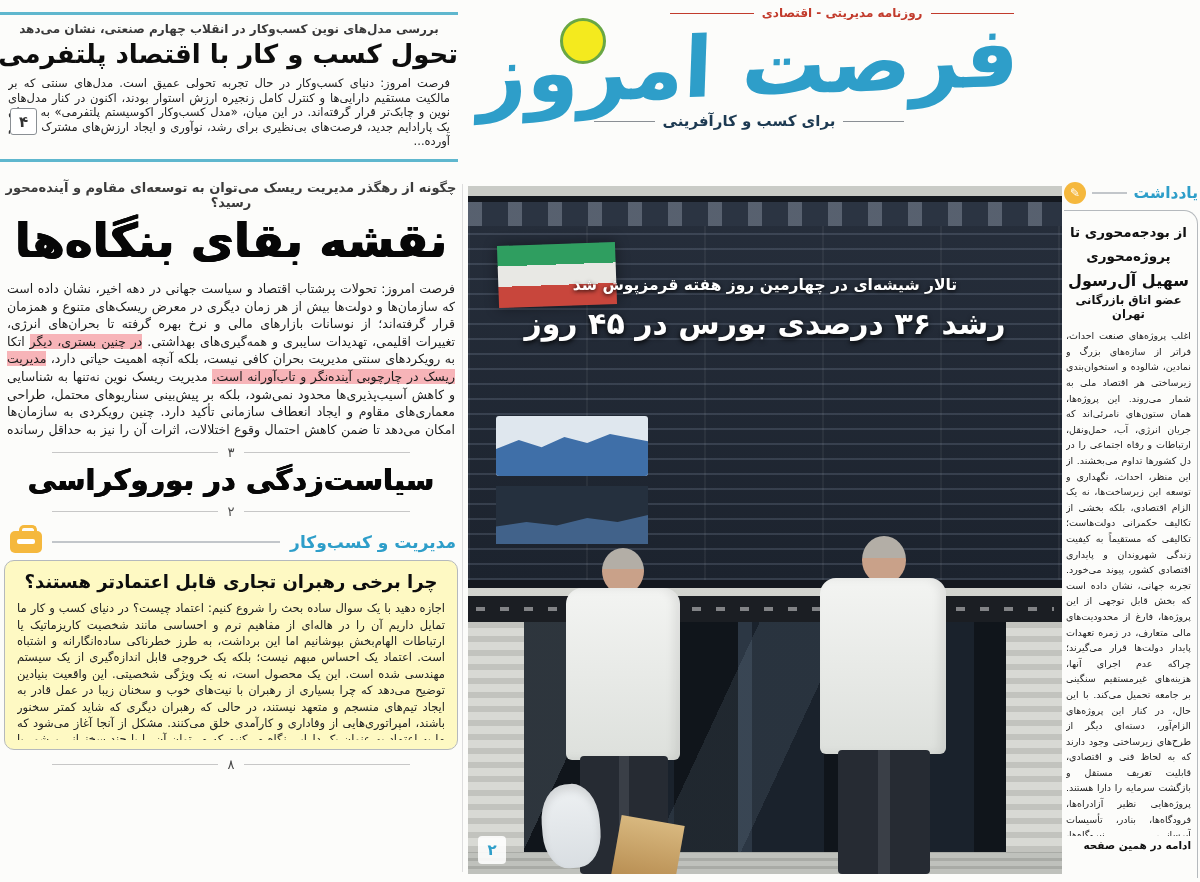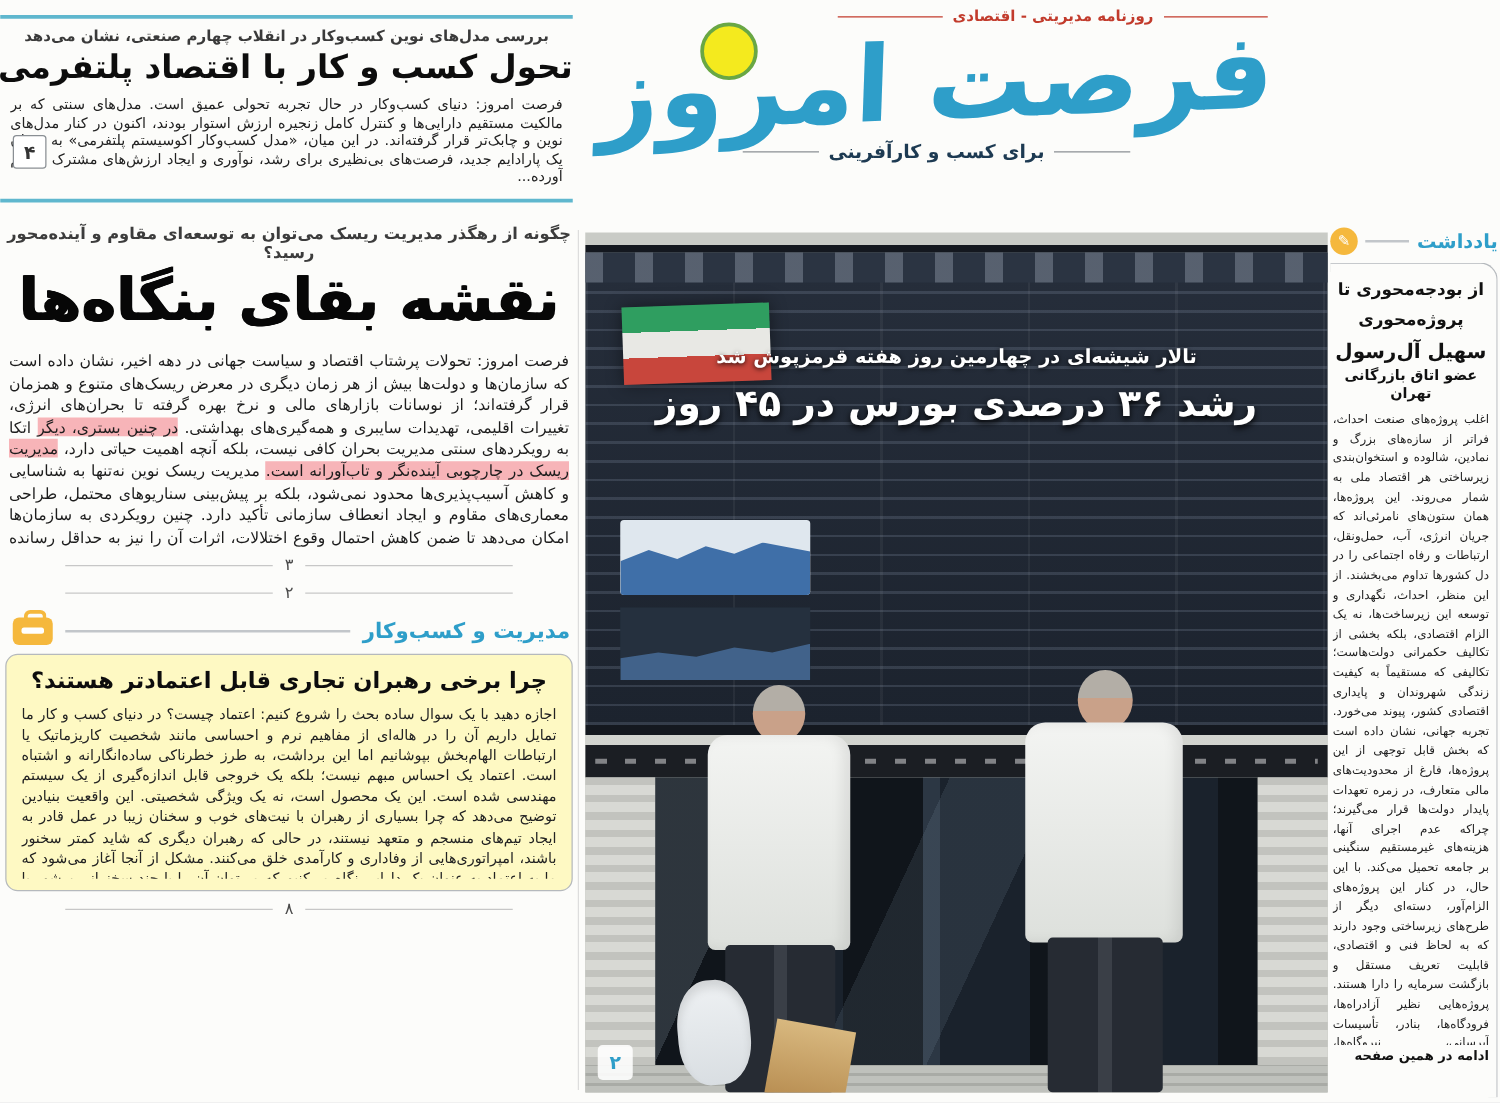--- a/index.html
+++ b/index.html
@@ -159,20 +159,21 @@
   <div class="vline"></div>
 
   <div class="left-col">
     <div class="lead-kicker">چگونه از رهگذر مدیریت ریسک می‌توان به توسعه‌ای مقاوم و آینده‌محور رسید؟</div>
     <div class="lead-headline">نقشه بقای بنگاه‌ها</div>
     <div class="lead-body"><span>فرصت امروز: تحولات پرشتاب اقتصاد و سیاست جهانی در دهه اخیر، نشان داده است که سازمان‌ها و دولت‌ها بیش از هر زمان دیگری در معرض ریسک‌های متنوع و همزمان قرار گرفته‌اند؛ از نوسانات بازارهای مالی و نرخ بهره گرفته تا بحران‌های انرژی، تغییرات اقلیمی، تهدیدات سایبری و همه‌گیری‌های بهداشتی. </span><span class="hl">در چنین بستری، دیگر</span><span> اتکا به رویکردهای سنتی مدیریت بحران کافی نیست، بلکه آنچه اهمیت حیاتی دارد، </span><span class="hl">مدیریت ریسک در چارچوبی آینده‌نگر و تاب‌آورانه است.</span><span> مدیریت ریسک نوین نه‌تنها به شناسایی و کاهش آسیب‌پذیری‌ها محدود نمی‌شود، بلکه بر پیش‌بینی سناریوهای محتمل، طراحی معماری‌های مقاوم و ایجاد انعطاف سازمانی تأکید دارد. چنین رویکردی به سازمان‌ها امکان می‌دهد تا ضمن کاهش احتمال وقوع اختلالات، اثرات آن را نیز به حداقل رسانده و حتی بحران‌ها را به فرصت‌هایی برای بازآفرینی و نوآوری تبدیل کنند. در این میان، فناوری‌های دیجیتال و سامانه‌های داده‌محور...</span></div>
     <div class="divider">
         <span>۳</span>
       </div>
 
+    <div class="headline2">سیاست‌زدگی در بوروکراسی</div>
     <div class="divider">
         <span>۲</span>
       </div>
 
     <div class="mg-head">
       <div class="mg-label">مدیریت و کسب‌وکار</div>
       <div class="mg-line"></div>
       <div class="briefcase"></div>
     </div>
     <div class="mg-box">

